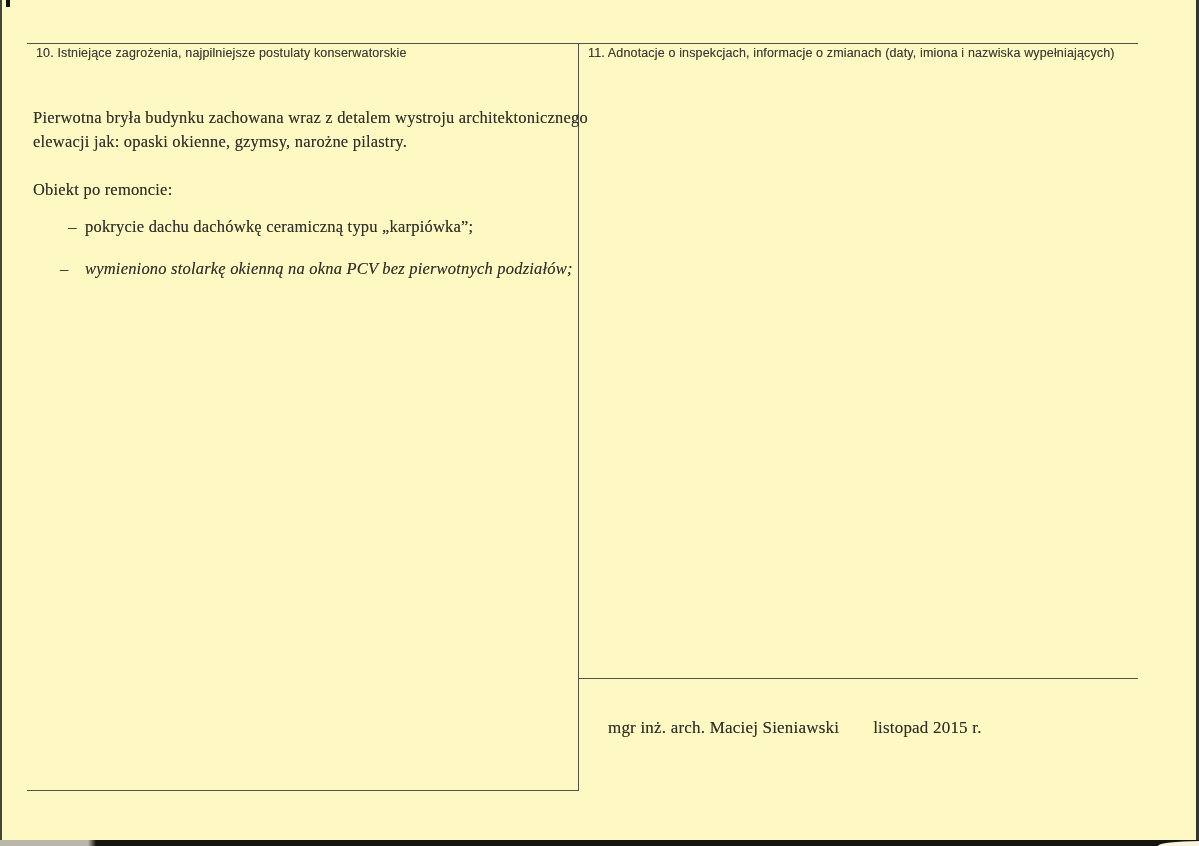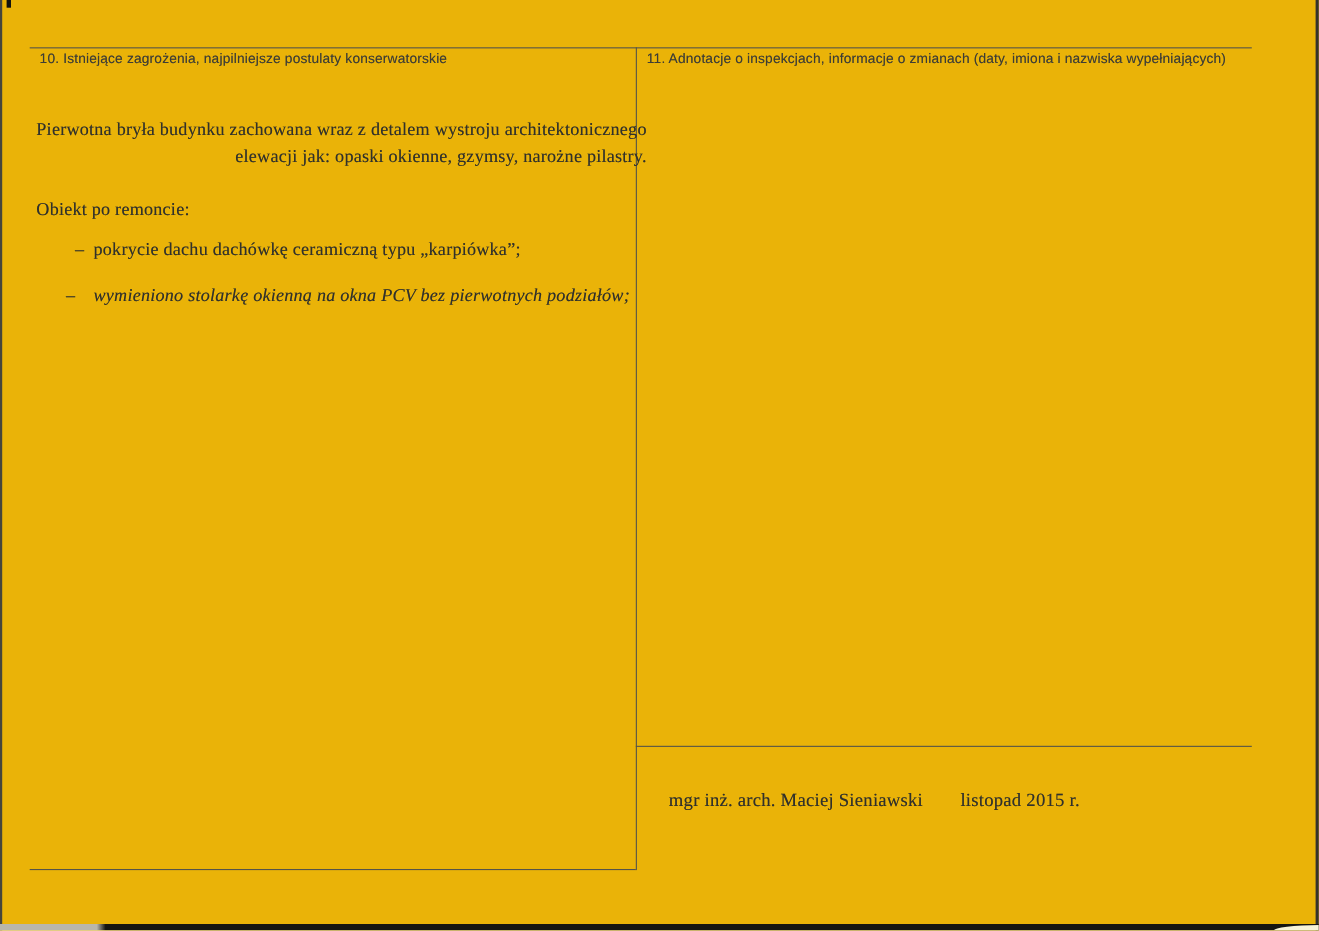--- a/index.html
+++ b/index.html
@@ -4,21 +4,21 @@
 <style>
   html, body {
     margin: 0;
     padding: 0;
     background: #e8e4d0;
   }
   .page {
     position: relative;
     width: 1199px;
     height: 846px;
-    background: #eab308;
+    background: #fef9c3;
     overflow: hidden;
     font-family: "Liberation Serif", serif;
     color: #30302a;
   }
   
   .rule {
     position: absolute;
     background: #55544a;
   }
   .rule-top        { left: 27px;  top: 43px;  width: 1111px; height: 1px; }
@@ -65,21 +65,21 @@
 
   .serif-text {
     position: absolute;
     font-family: "Liberation Serif", serif;
     font-size: 16.5px;
     letter-spacing: 0.2px;
     color: #31312b;
     text-shadow: 0 0 0.45px rgba(60,60,48,0.6);
   }
   .para-main { left: 33px; top: 106px; line-height: 23.5px; }
-  .para-main div { white-space: nowrap; text-align: right; }
+  .para-main div { white-space: nowrap; }
   .para-sub  { left: 33px; top: 180px; white-space: nowrap; }
 
   .list-item { white-space: nowrap; }
   .list-item .marker {
     display: inline-block;
     width: 25px;
   }
   .li-0 { left: 60px; top: 217px; text-align: center; }
   .li-1 { left: 60px; top: 259px; font-style: italic; }
   .li-2 { left: 60px; top: 298px; }

